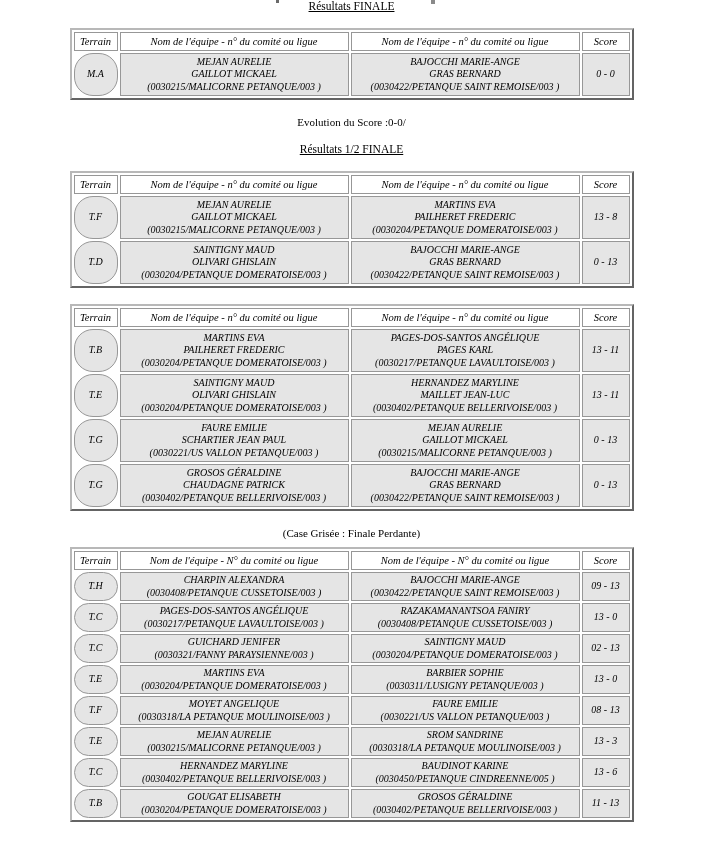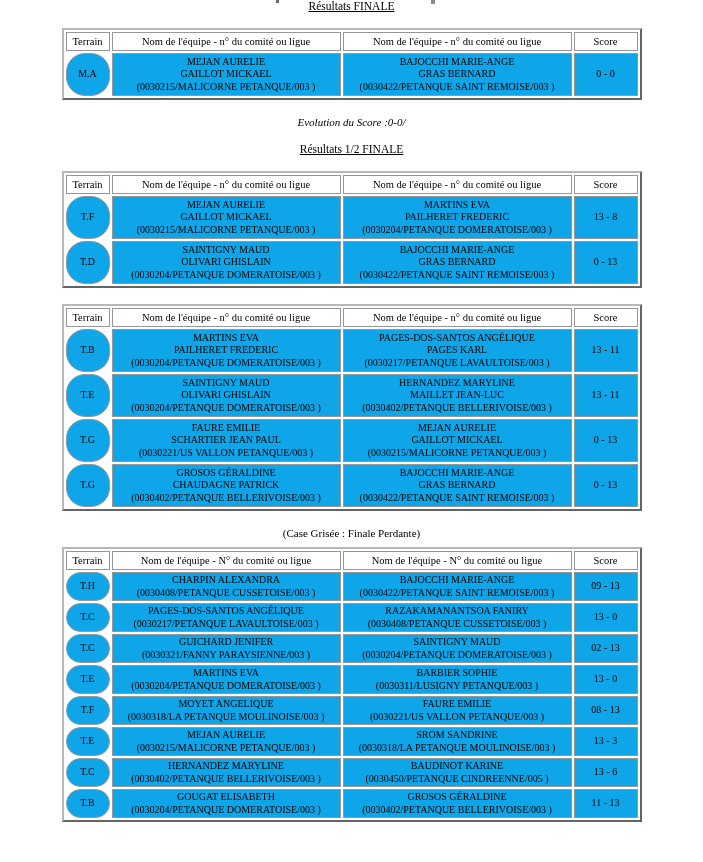--- a/index.html
+++ b/index.html
@@ -22,58 +22,59 @@
     font-size:11.5px;
     font-weight:normal;
     text-decoration:underline;
     margin:0;
   }
   .note{
     text-align:center;
     font-size:11px;
     margin:0;
   }
-  .note-evolution{margin-top:9px;font-style:italic;}
+  .note-evolution{margin-top:9px;}
   .t-demi{margin-top:15px;}
   .t-quart{margin-top:12px;}
   .t-huit{margin-top:13px;}
   .note-legend{margin-top:6px;margin-bottom:0;}
   .title{margin-bottom:8px;}
 
   table.results{
     margin:16px auto;
     border-collapse:separate;
     border-spacing:2px;
     border:2px outset #b8b8b8;
     table-layout:fixed;
     width:560px;
     background:#ffffff;
+    font-style:italic;
   }
   table.results th, table.results td{
     border:1px solid #979797;
     box-sizing:border-box;
     text-align:center;
     vertical-align:middle;
     padding:1px 2px;
     overflow:hidden;
   }
   table.results th{
     font-weight:normal;
     font-size:10.5px;
     height:19px;
     background:#ffffff;
   }
   table.results td{
     font-size:10px;
     line-height:12.5px;
-    background:#0ea5e9;
+    background:#e5e5e5;
   }
   .c-terrain{width:44px;border-radius:19px;}
   .c-team{width:229px;}
-  .c-score{width:64px;}
+  .c-score{width:48px;}
   .rows-3line tbody td{height:43px;}
   .rows-2line tbody td{height:29px;}
   td.loser{background:#c0c0c0;}
 </style>
 </head>
 <body>
 
 <div class="page">
 
   <span class="frag frag-a"></span>

